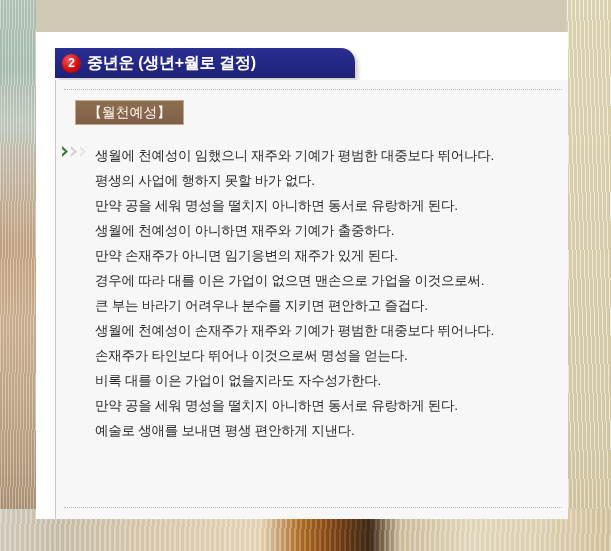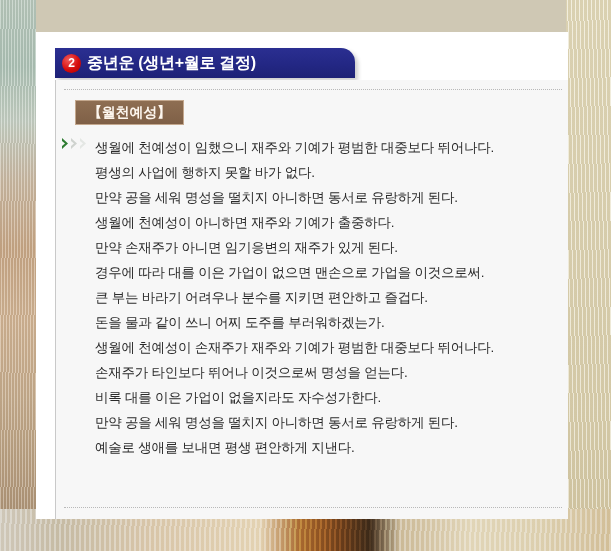--- a/index.html
+++ b/index.html
@@ -145,29 +145,29 @@
 
   
   .section-head {
     display: inline-block;
     margin: 10px 0 0 19px;
     padding: 3px 12px 4px 12px;
     background: linear-gradient(180deg, #8e6e52 0%, #7f6047 100%);
     border: 1px solid #c4a88e;
     color: #fdf6ee;
     font-size: 14px;
-    font-weight: bold;
+    font-weight: normal;
     letter-spacing: -0.2px;
     line-height: 1.15;
   }
 
   
   .body-block {
     position: relative;
-    margin-top: 10px;
+    margin-top: 18px;
     padding-left: 39px;
   }
   .chevrons {
     position: absolute;
     left: 5px;
     top: 3px;
     display: flex;
     align-items: center;
     gap: 0px;
   }
@@ -231,21 +231,20 @@
         </span>
 
         <ul class="lines">
           <li>생월에 천예성이 임했으니 재주와 기예가 평범한 대중보다 뛰어나다.</li>
           <li>평생의 사업에 행하지 못할 바가 없다.</li>
           <li>만약 공을 세워 명성을 떨치지 아니하면 동서로 유랑하게 된다.</li>
           <li>생월에 천예성이 아니하면 재주와 기예가 출중하다.</li>
           <li>만약 손재주가 아니면 임기응변의 재주가 있게 된다.</li>
           <li>경우에 따라 대를 이은 가업이 없으면 맨손으로 가업을 이것으로써.</li>
           <li>큰 부는 바라기 어려우나 분수를 지키면 편안하고 즐겁다.</li>
-          <li>돈을 물과 같이 쓰니 어찌 도주를 부러워하겠는가.</li>
           <li>생월에 천예성이 손재주가 재주와 기예가 평범한 대중보다 뛰어나다.</li>
           <li>손재주가 타인보다 뛰어나 이것으로써 명성을 얻는다.</li>
           <li>비록 대를 이은 가업이 없을지라도 자수성가한다.</li>
           <li>만약 공을 세워 명성을 떨치지 아니하면 동서로 유랑하게 된다.</li>
           <li>예술로 생애를 보내면 평생 편안하게 지낸다.</li>
         </ul>
       </div>
 
       <div class="dotted-rule rule-bottom"></div>
 

